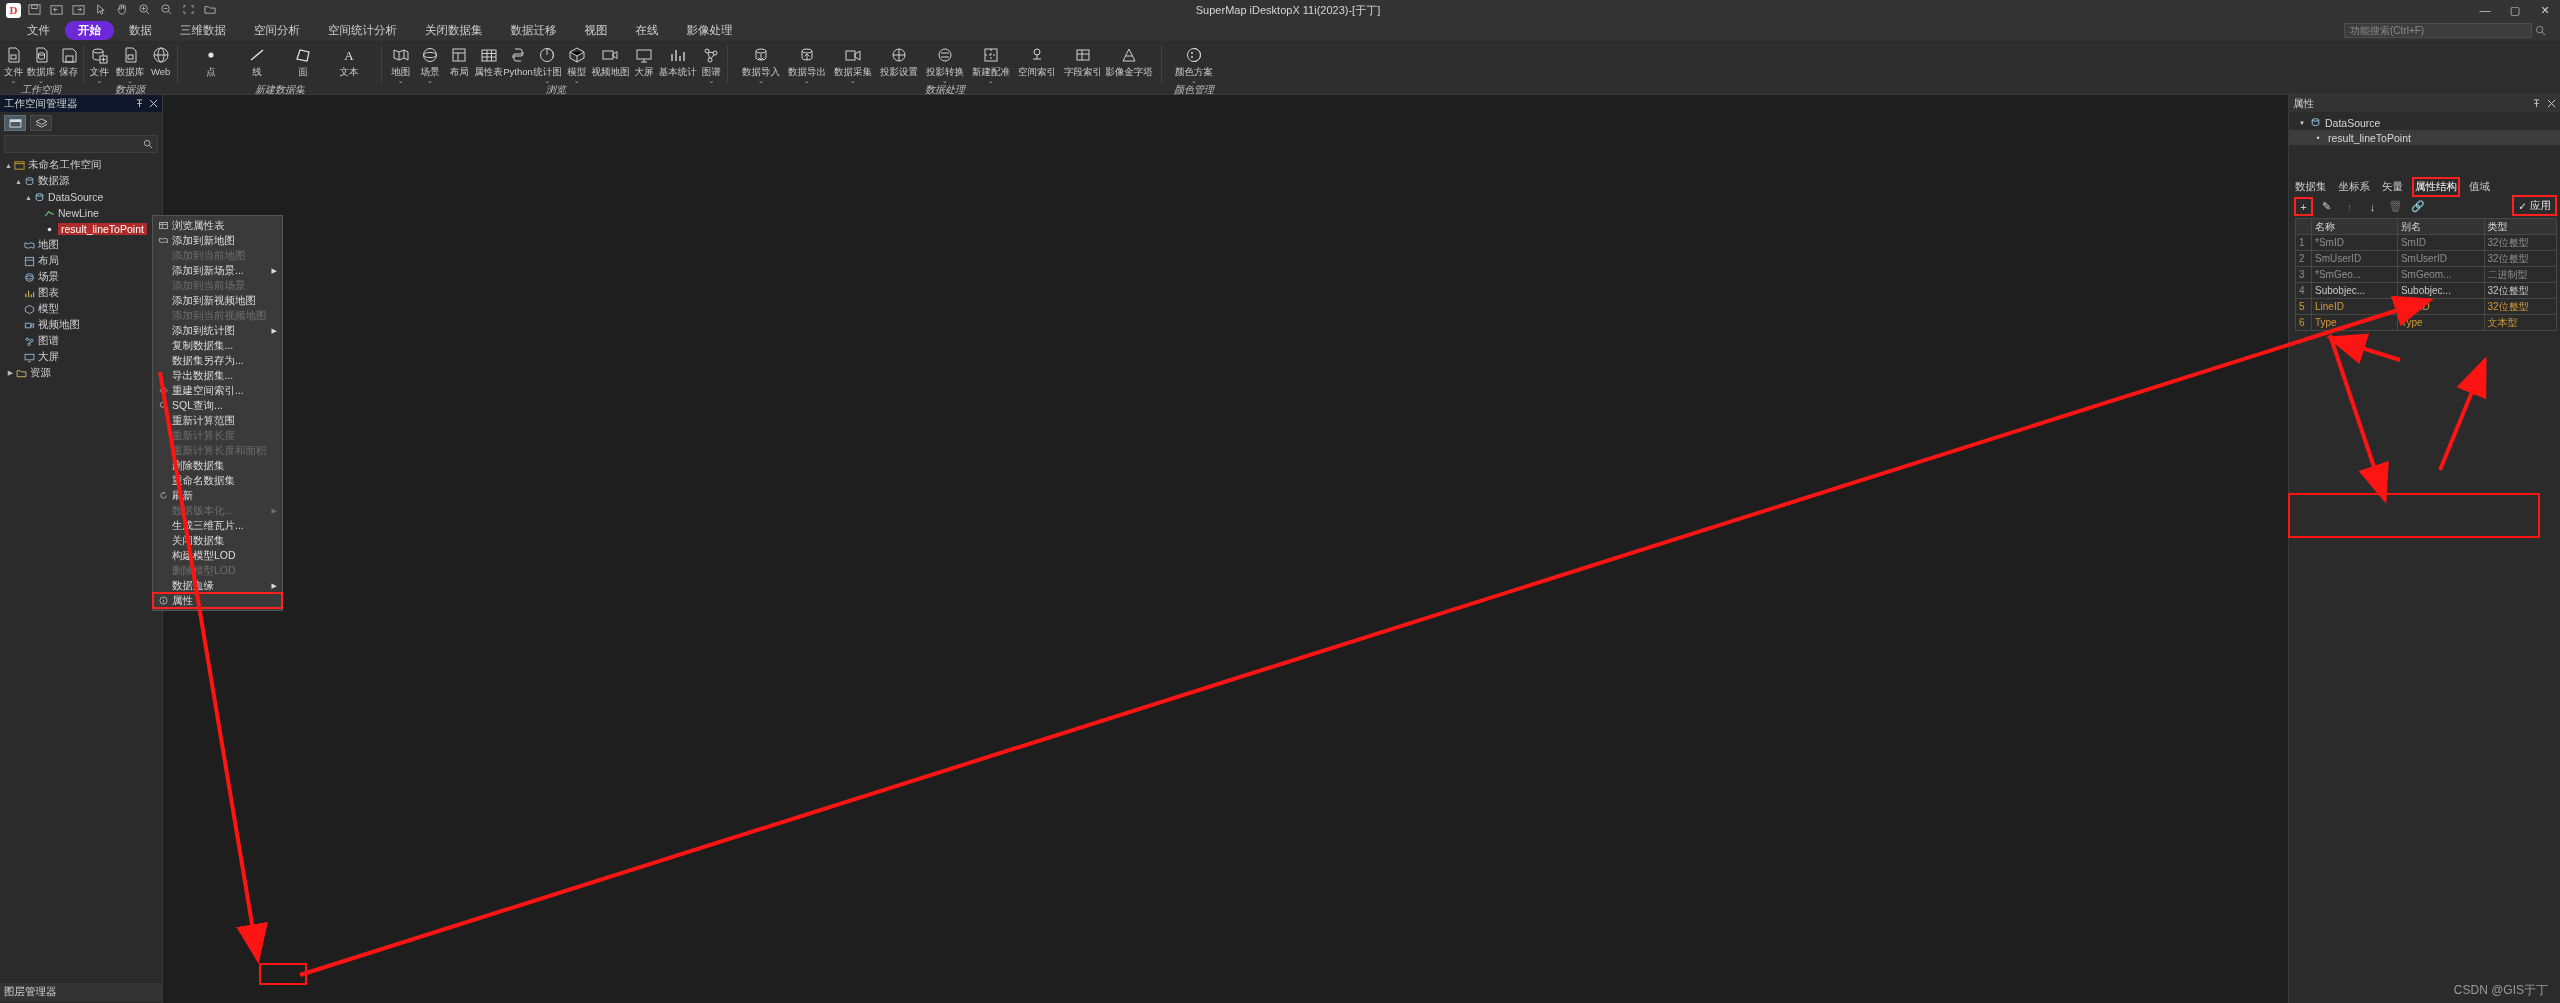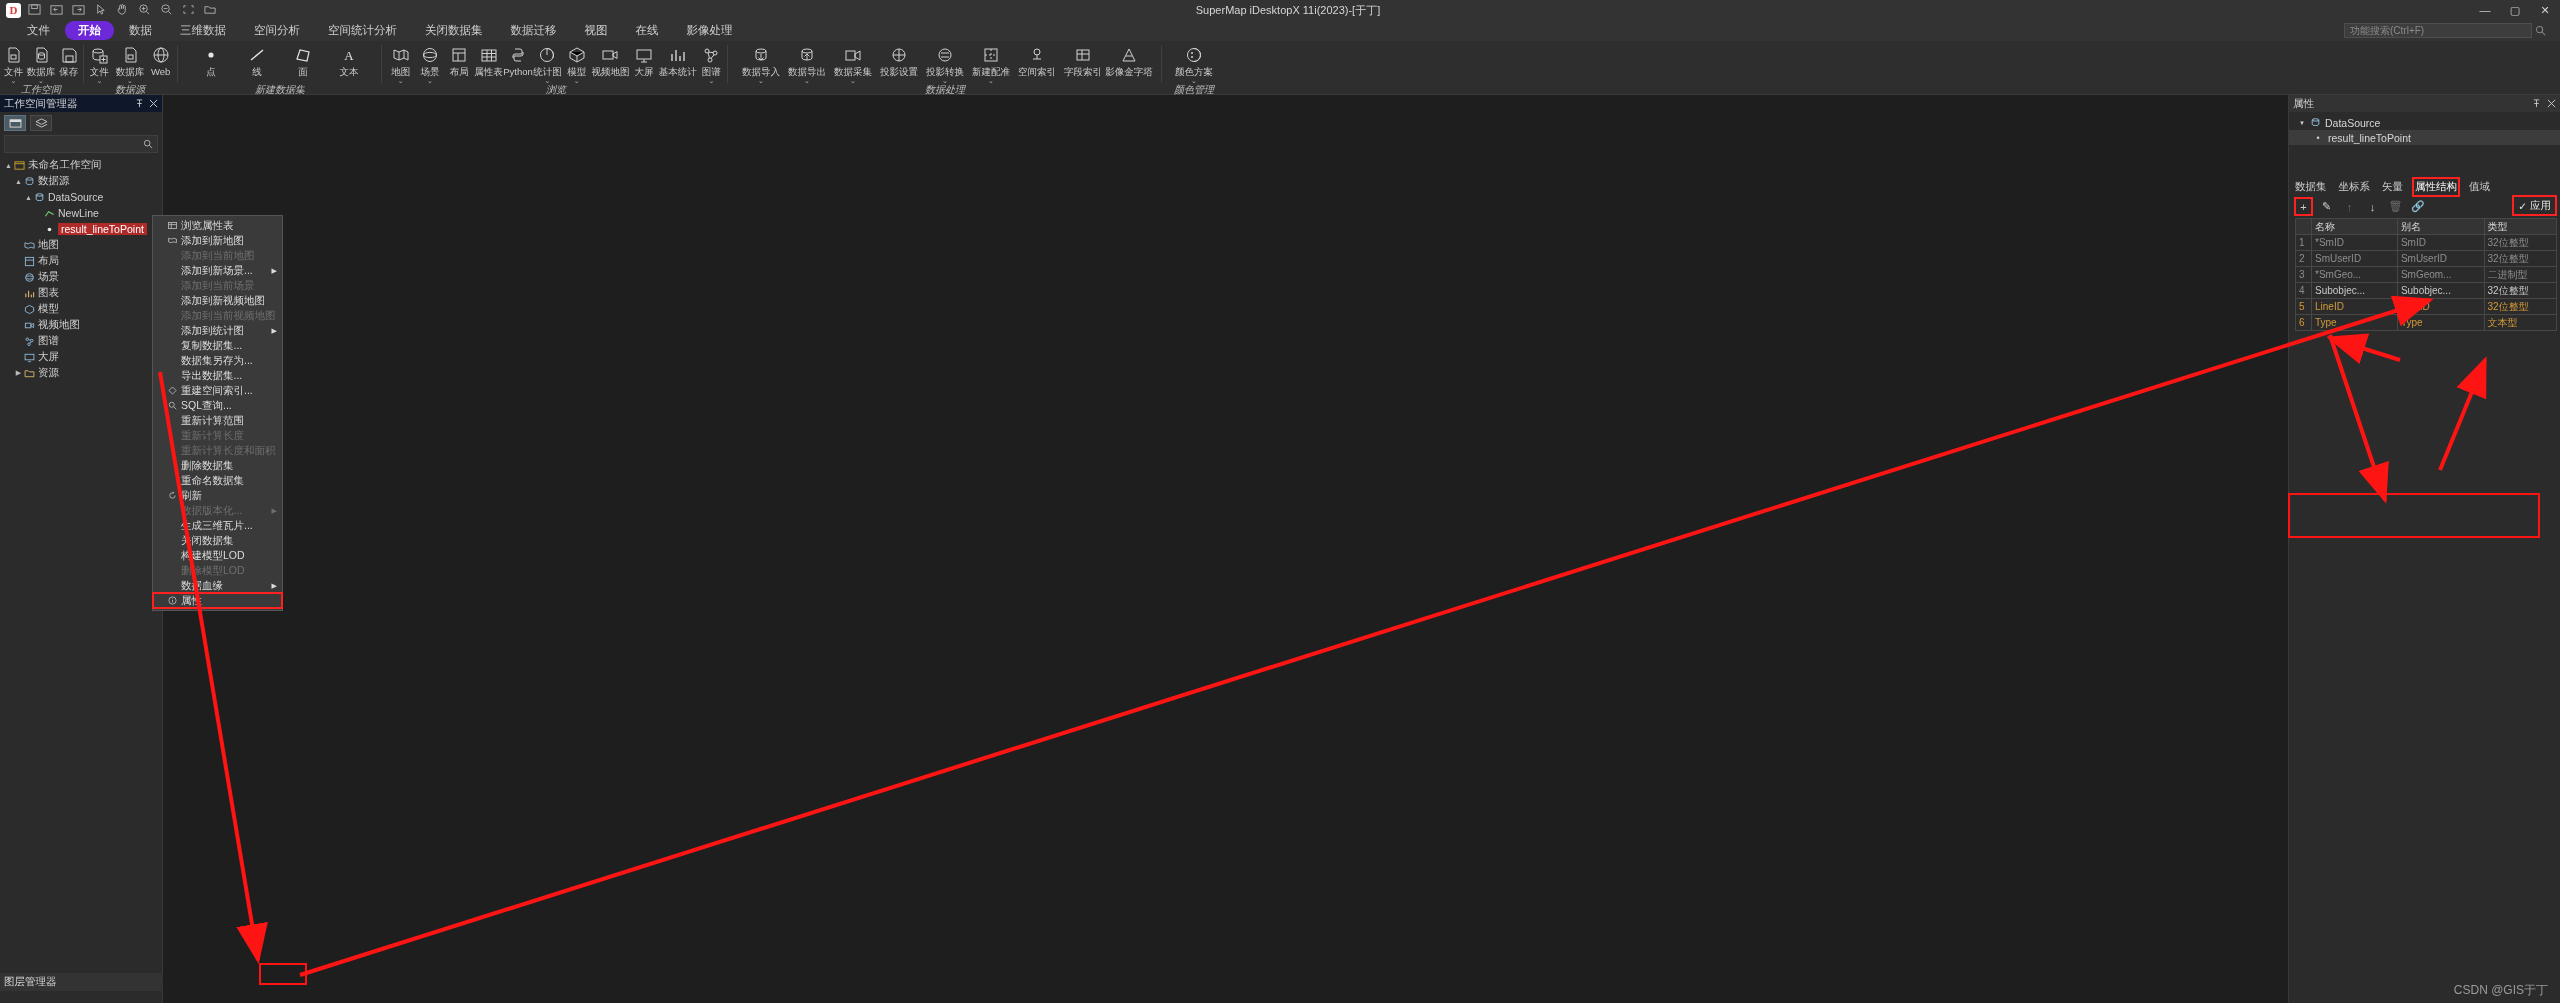--- a/index.html
+++ b/index.html
@@ -90,35 +90,35 @@
     height: 18px; margin: 1px 4px 2px 4px; background: #323232; border: 1px solid #3f3f3f;
     display: flex; align-items: center; justify-content: flex-end; padding-right: 4px;
   }
   .tree { font-size: 10.5px; color: #d0d0d0; padding-top: 2px; }
   .tnode { display: flex; align-items: center; height: 16px; white-space: nowrap; }
   .tnode .arrow { width: 9px; font-size: 7px; color: #bbbbbb; text-align: center; }
   .tnode .tic { width: 13px; display: flex; align-items: center; justify-content: center; }
   .tnode .tlb { margin-left: 2px; }
   .tnode.selected .tlb { background: #b02a2a; color: #ffffff; padding: 0 3px; }
   .lpanel2 {
-    position: absolute; left: 0; bottom: 12px; width: 187px; height: 18px;
+    position: absolute; left: 0; bottom: 2px; width: 187px; height: 18px;
     background: #333333; font-size: 10.5px; color: #d3d3d3;
     display: flex; align-items: center; padding-left: 4px;
   }
 
   
   .canvas { position: absolute; left: 163px; top: 95px; right: 272px; bottom: 0; background: #1e1e1e; }
 
   
   .ctxmenu {
     position: absolute; left: 152px; top: 215px; width: 131px;
     background: #3a3a3a; border: 1px solid #555555; padding: 2px 0;
     font-size: 10.5px; color: #dcdcdc; z-index: 30;
   }
-  .mi { height: 15px; display: flex; align-items: center; padding-left: 13px; position: relative; white-space: nowrap; }
+  .mi { height: 15px; display: flex; align-items: center; padding-left: 4px; position: relative; white-space: nowrap; }
   .mi .mic { width: 13px; display: flex; align-items: center; justify-content: center; opacity: .85; }
   .mi .mlb { margin-left: 2px; }
   .mi.dis { color: #6f6f6f; }
   .mi .sub { position: absolute; right: 5px; font-size: 7px; }
   .mi.hl { outline: 2px solid #ff2020; outline-offset: -1px; }
 
   
   .rpanel {
     position: absolute; right: 0; top: 95px; width: 272px; bottom: 0;
     background: #2b2b2b; border-left: 1px solid #3a3a3a;
@@ -751,21 +751,21 @@
         <div class="tnode" style="padding-left: 14px;">
           <span class="arrow"></span>
           <span class="tic">
             <svg viewBox="0 0 12 12" width="11" height="11">
               <rect x="1.2" y="2.5" width="9.6" height="6" fill="none" stroke="#8fb7d6"></rect>
               <path d="M4.5 10.5 H7.5" stroke="#8fb7d6"></path>
             </svg>
           </span>
           <span class="tlb">大屏</span>
         </div>
-        <div class="tnode" style="padding-left: 14px;">
+        <div class="tnode" style="padding-left: 6px;">
           <span class="arrow">▶</span>
           <span class="tic">
             <svg viewBox="0 0 12 12" width="11" height="11">
               <path d="M1.2 9.5 V3 H4.5 L5.7 4.2 H10.8 V9.5 Z" fill="none" stroke="#d8b76a"></path>
             </svg>
           </span>
           <span class="tlb">资源</span>
         </div>
       </div>
     <div class="lpanel2">

